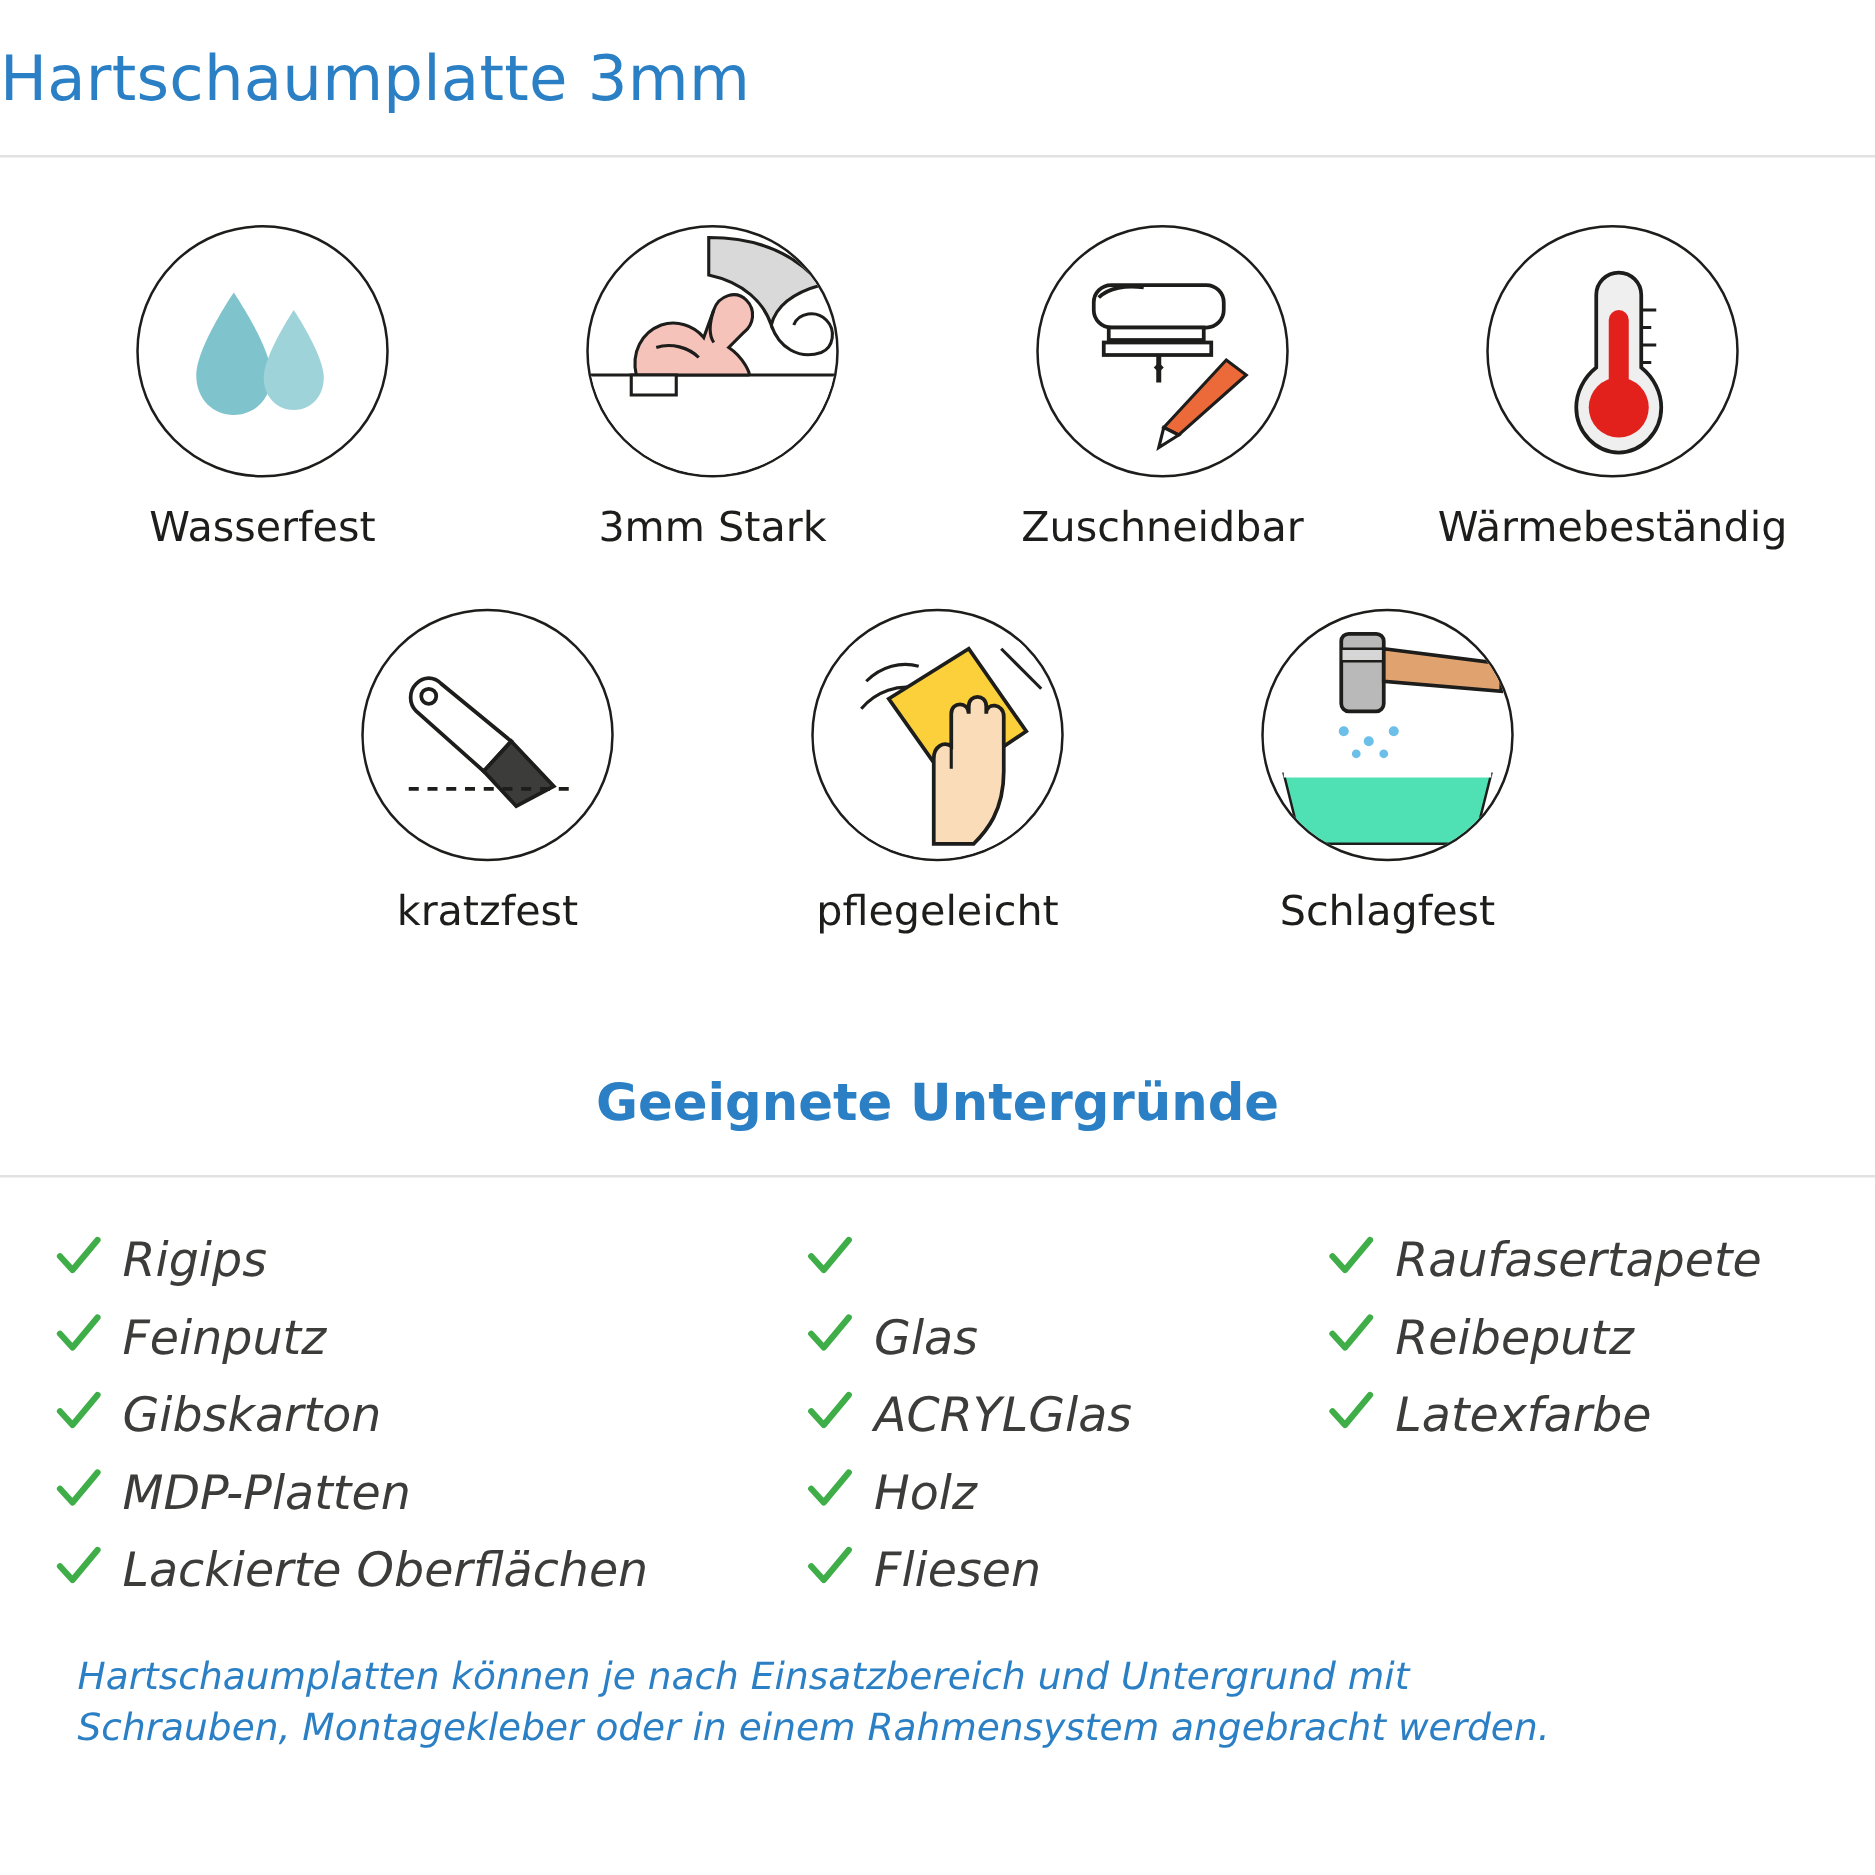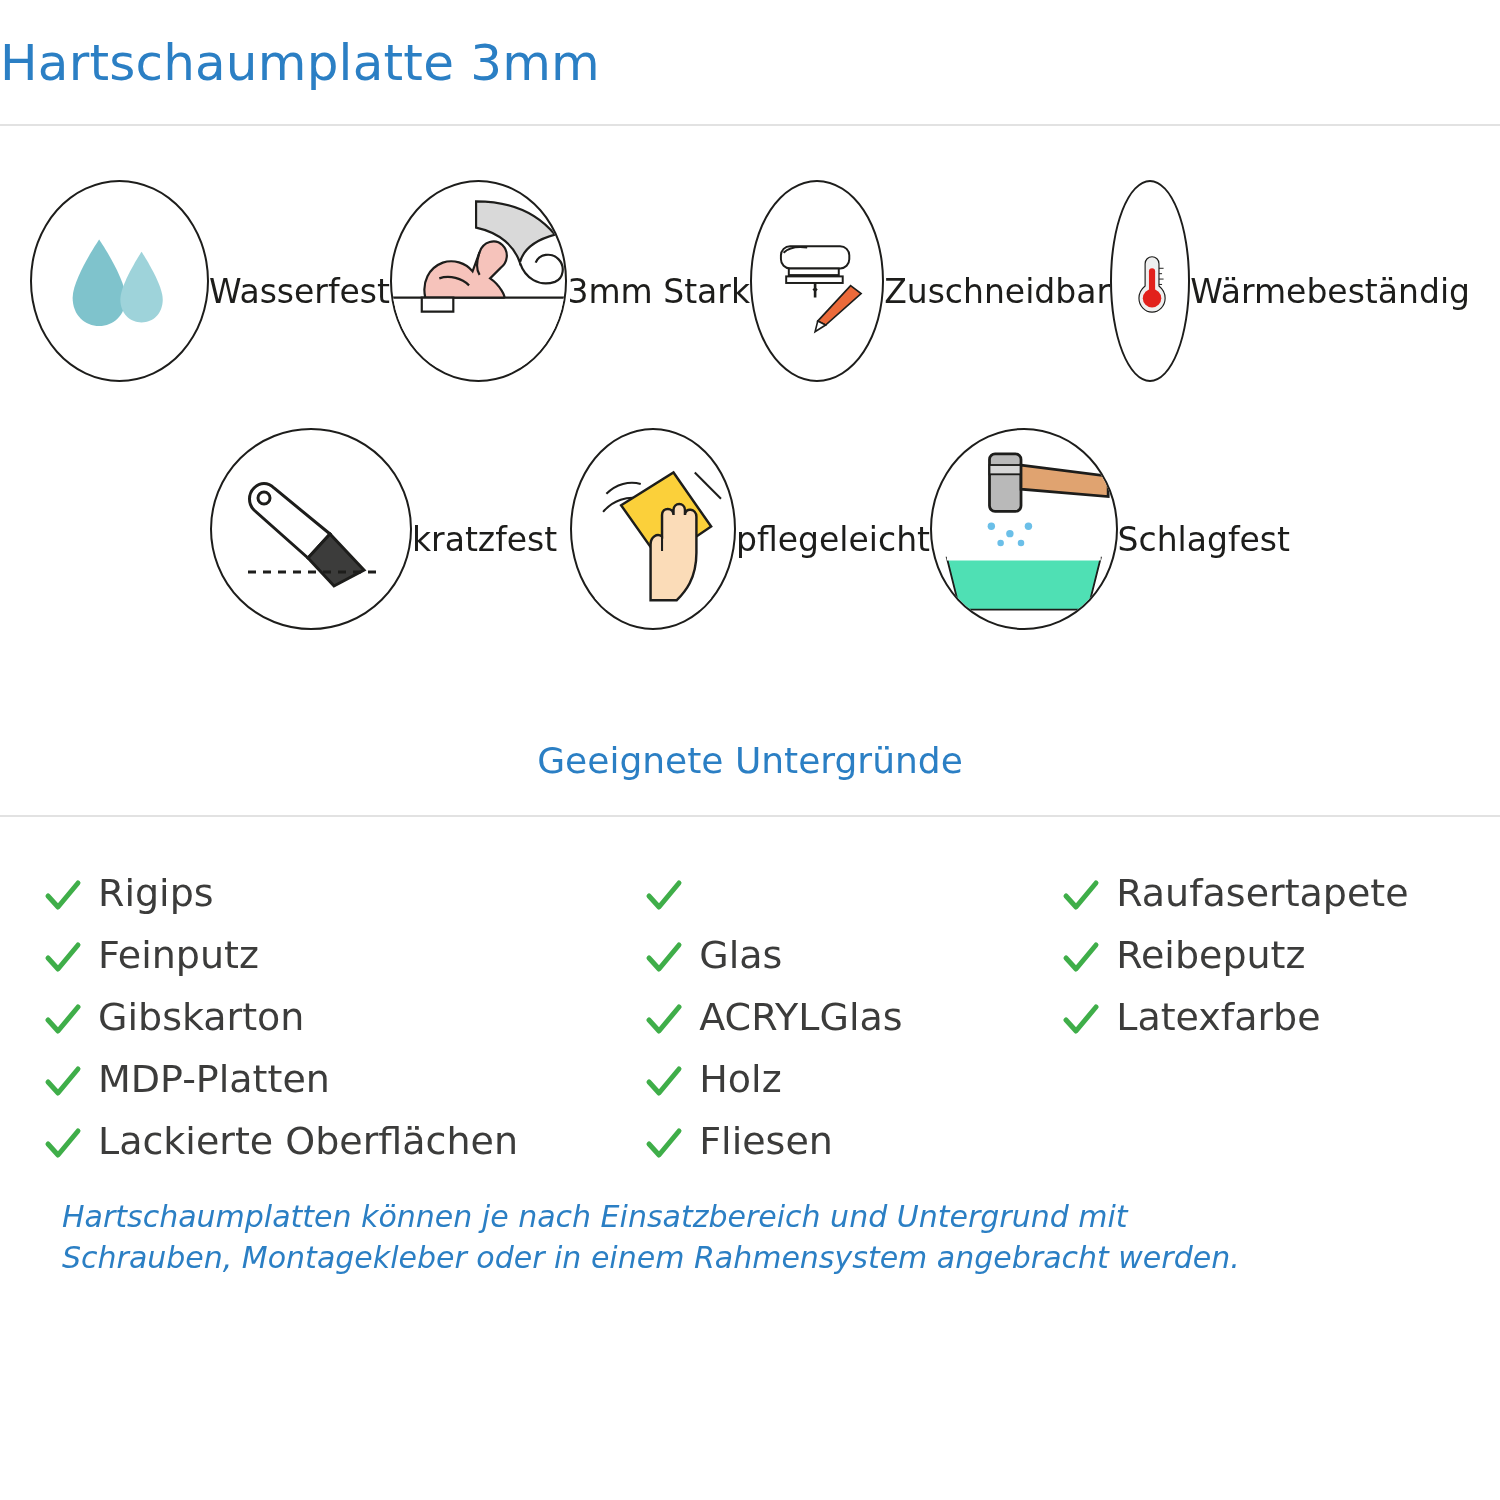--- a/index.html
+++ b/index.html
@@ -44,21 +44,21 @@
     display: flex;
     justify-content: center;
     align-items: flex-start;
   }
   .row1 .feature { width: 360px; }
   .row2 { margin-top: 46px; }
   .row2 .feature { width: 360px; }
 
   .feature {
     display: flex;
-    flex-direction: row;
+    flex-direction: column;
     align-items: center;
   }
   .circle {
     width: 198px;
     height: 198px;
     border-radius: 50%;
     border: 2px solid #1d1d1b;
     overflow: hidden;
     position: relative;
     background: #fff;
@@ -71,22 +71,22 @@
     font-size: 33px;
     color: #1d1d1b;
     text-align: center;
     white-space: nowrap;
   }
 
   
   .section-title {
     text-align: center;
     color: #2b7fc4;
-    font-size: 36px;
-    font-weight: 400;
+    font-size: 41px;
+    font-weight: 700;
     margin-top: 110px;
   }
   .rule2 {
     height: 2px;
     background: #e2e2e2;
     margin-top: 34px;
     width: 100%;
   }
 
   
@@ -94,23 +94,24 @@
     display: flex;
     padding: 44px 44px 0 44px;
     box-sizing: border-box;
   }
   .col { }
   .col1 { width: 620px; }
   .col2 { width: 430px; }
   .col3 { width: 406px; }
   .sub-item {
     display: flex;
-    align-items: flex-end;
+    align-items: flex-start;
     margin-bottom: 8px;
     height: 54px;
+    font-style: italic;
   }
   .check {
     width: 38px;
     height: 38px;
     flex: 0 0 38px;
     margin-right: 16px;
     position: relative;
   }
   .check svg { display: block; }
   .sub-label {

